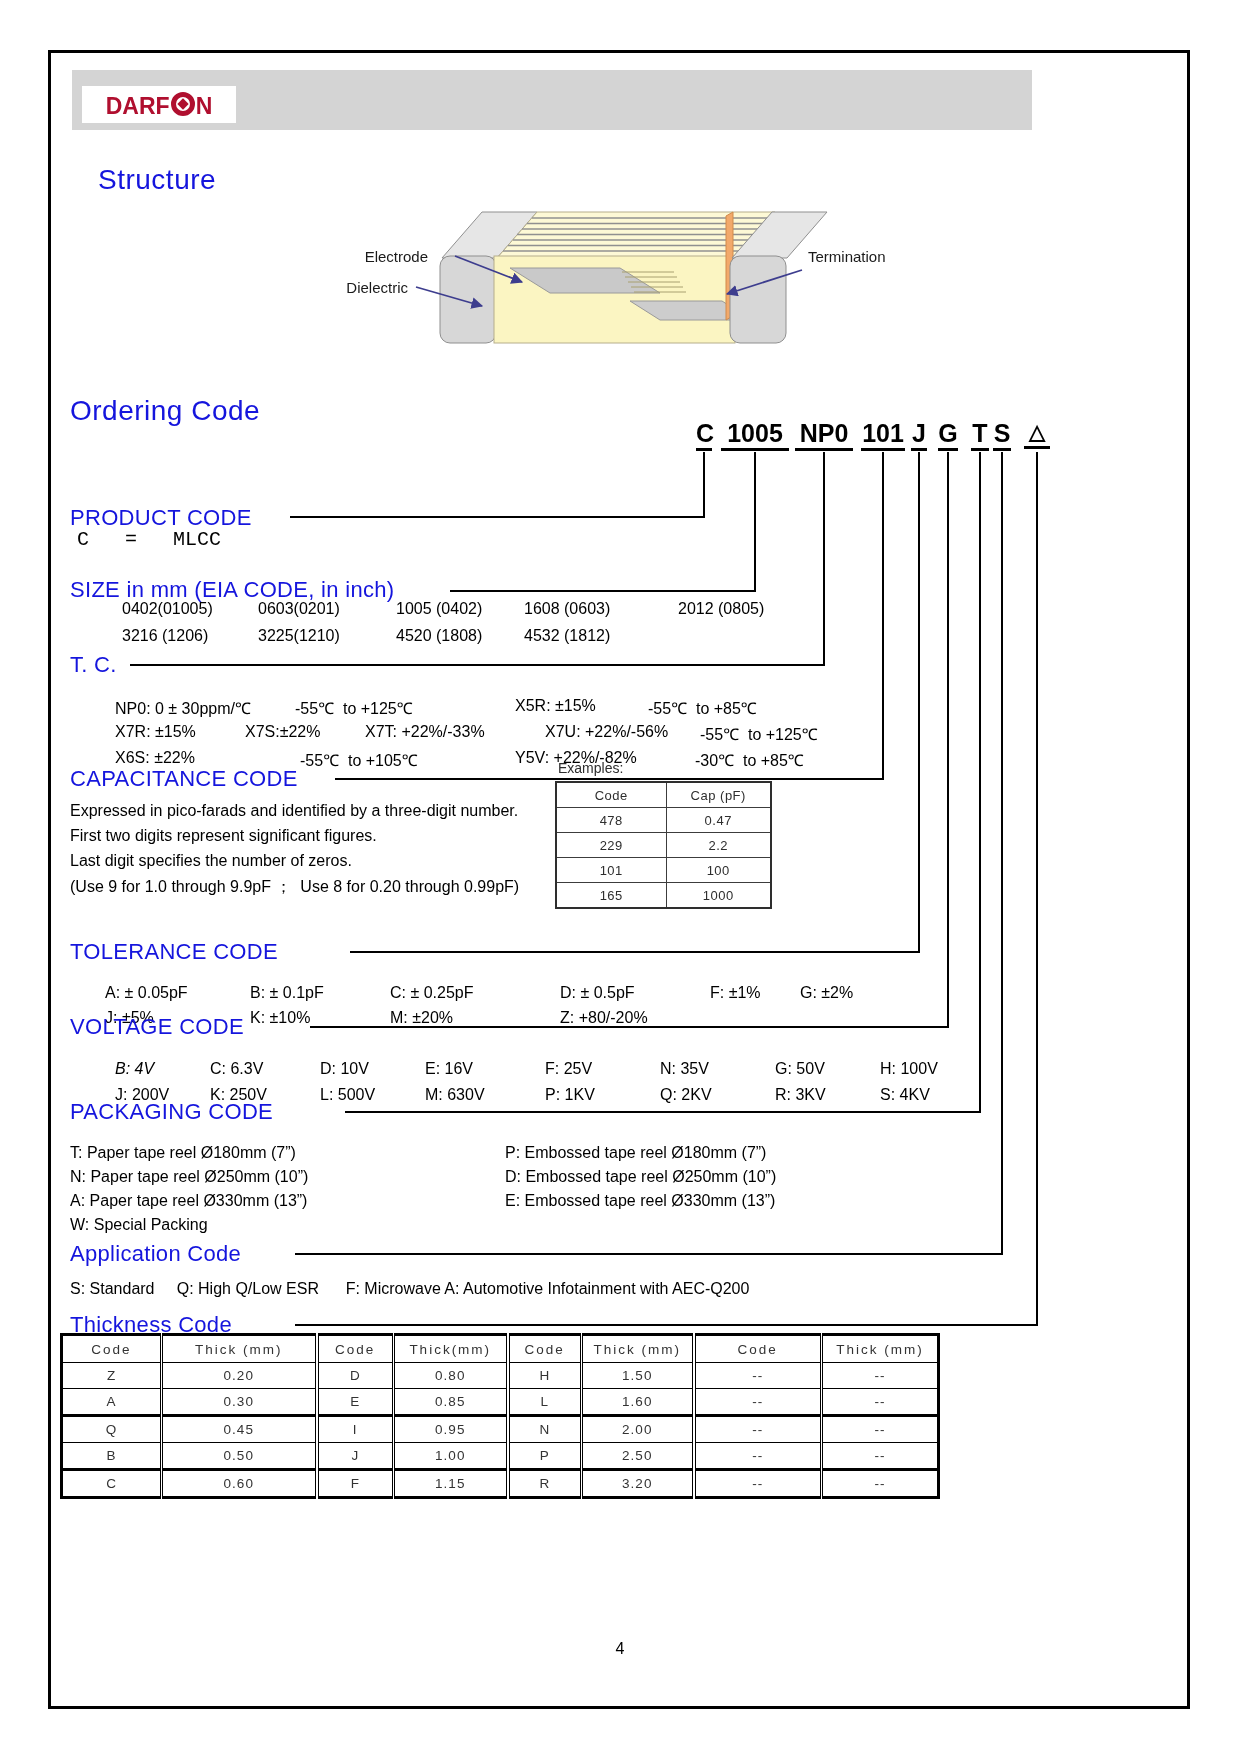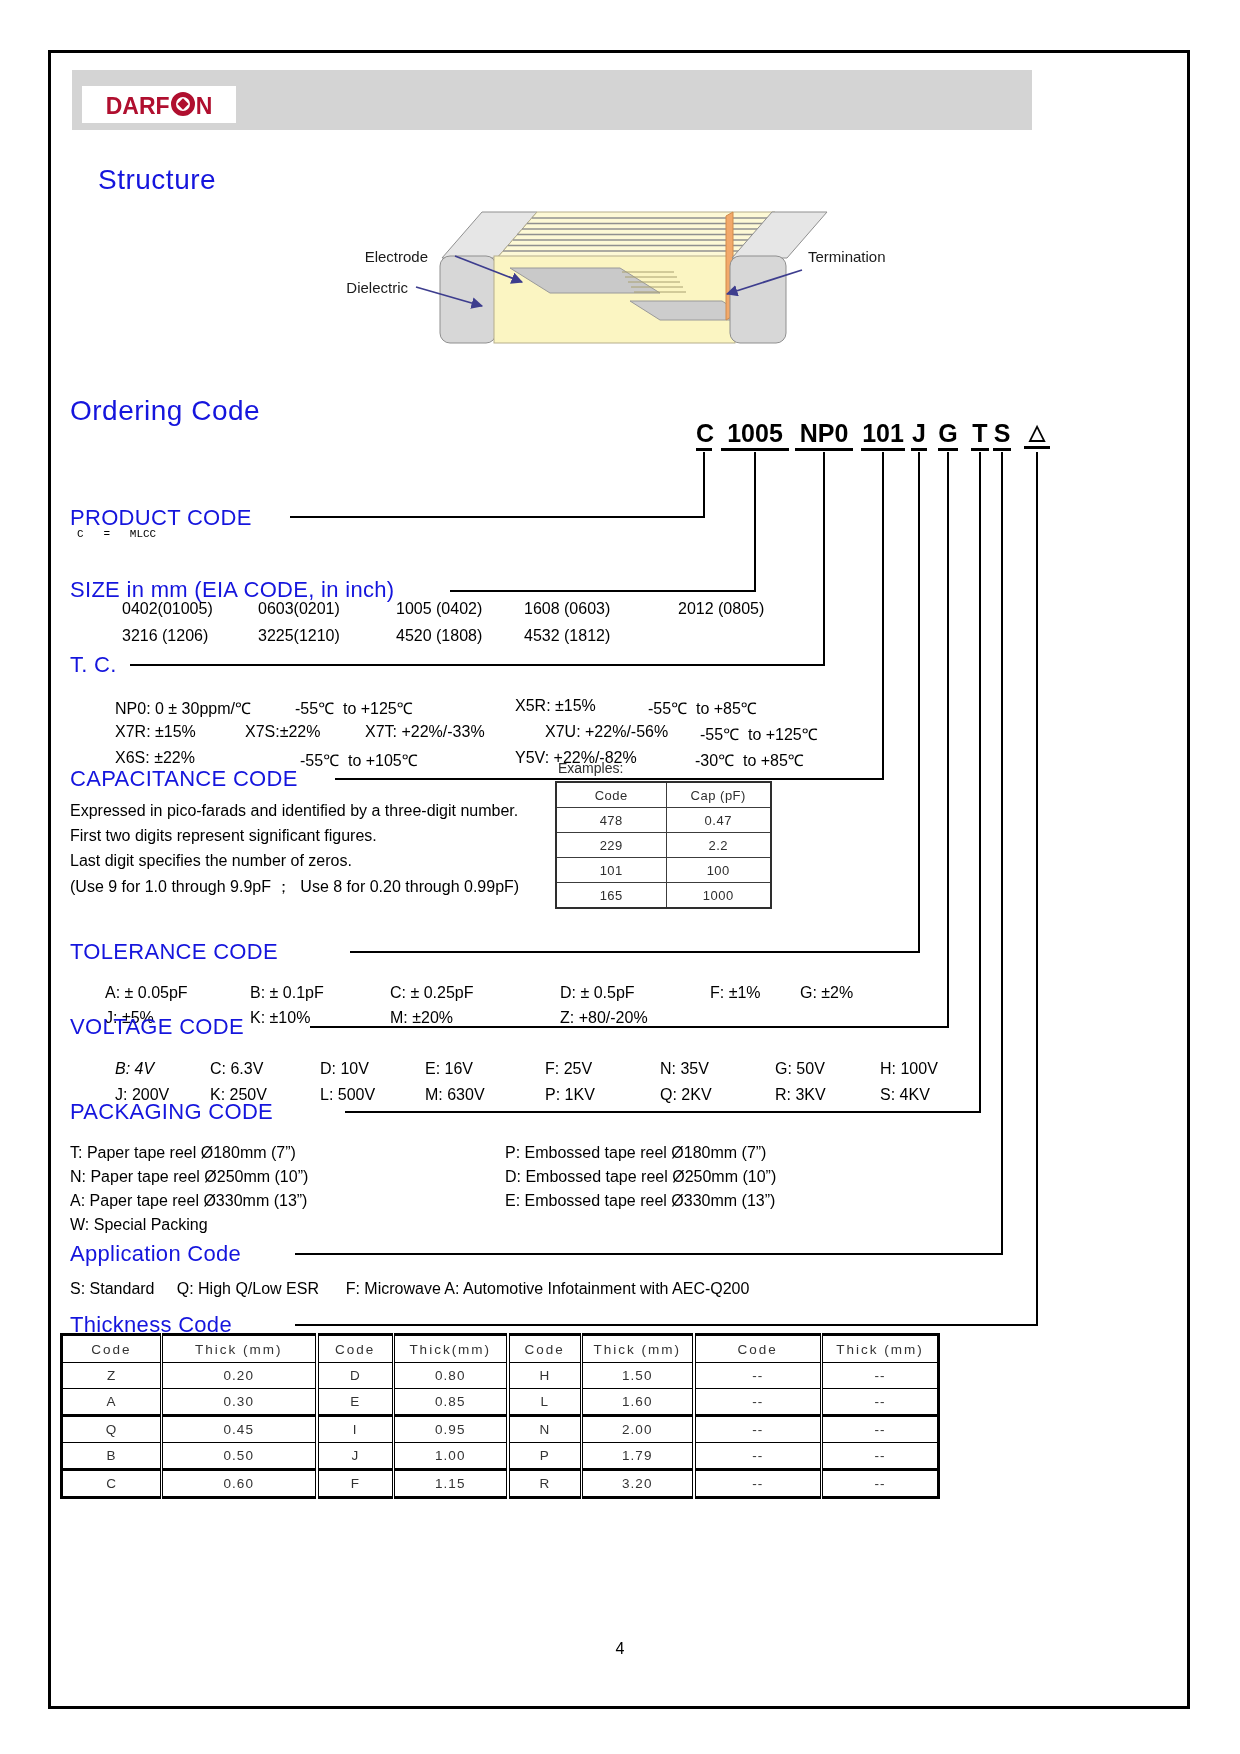--- a/index.html
+++ b/index.html
@@ -8,21 +8,21 @@
   .abs{position:absolute;}
   #frame{left:48px;top:50px;width:1136px;height:1653px;border:3px solid #000;}
   #banner{left:72px;top:70px;width:960px;height:60px;background:#d4d4d4;}
   #logo-patch{left:82px;top:86px;width:154px;height:37px;background:#fff;display:flex;align-items:center;justify-content:center;}
   .logo-text{font-size:23px;font-weight:700;color:#b00f2f;letter-spacing:0px;line-height:1;}
   .o-ring{display:inline-block;width:14px;height:14px;border:5px solid #b00f2f;border-radius:50%;position:relative;vertical-align:-2px;margin:0 1px;}
   .o-diamond{position:absolute;left:3px;top:3px;width:8px;height:8px;background:#b00f2f;transform:rotate(45deg);}
   .big-title{font-size:28px;color:#1515dd;letter-spacing:0.5px;}
   .sec-title{font-size:22px;color:#1515dd;white-space:nowrap;letter-spacing:0.3px;}
   .body-txt{font-size:16px;color:#000;white-space:pre;}
-  .mono-txt{font-family:"Liberation Mono", monospace;font-size:11px;white-space:pre;}
+  .mono-txt{font-family:"Liberation Mono", monospace;font-size:20px;white-space:pre;}
   .code-part{font-size:25px;font-weight:700;text-align:center;border-bottom:3px solid #000;padding-bottom:1px;line-height:25px;height:26px;}
   .vline{position:absolute;width:2px;background:#000;}
   .hline{position:absolute;height:2px;background:#000;}
   
   #ex-table{border-collapse:collapse;table-layout:fixed;}
   #ex-table td{border:1px solid #3c3c3c;text-align:center;font-size:13px;color:#2e2e2e;
                height:24px;letter-spacing:0.5px;padding:0;}
   #ex-table{border:2px solid #2e2e2e;}
   
   #th-table{border-collapse:collapse;table-layout:fixed;border:3px solid #000;}
@@ -276,21 +276,21 @@
       <td class="si">2.00</td>
       <td class="sg">--</td>
       <td class="si">--</td>
     </tr>
     <tr>
       <td>B</td>
       <td class="si">0.50</td>
       <td class="sg">J</td>
       <td class="si">1.00</td>
       <td class="sg">P</td>
-      <td class="si">1.79</td>
+      <td class="si">2.50</td>
       <td class="sg">--</td>
       <td class="si">--</td>
     </tr>
     <tr class="thick-top">
       <td>C</td>
       <td class="si">0.60</td>
       <td class="sg">F</td>
       <td class="si">1.15</td>
       <td class="sg">R</td>
       <td class="si">3.20</td>

